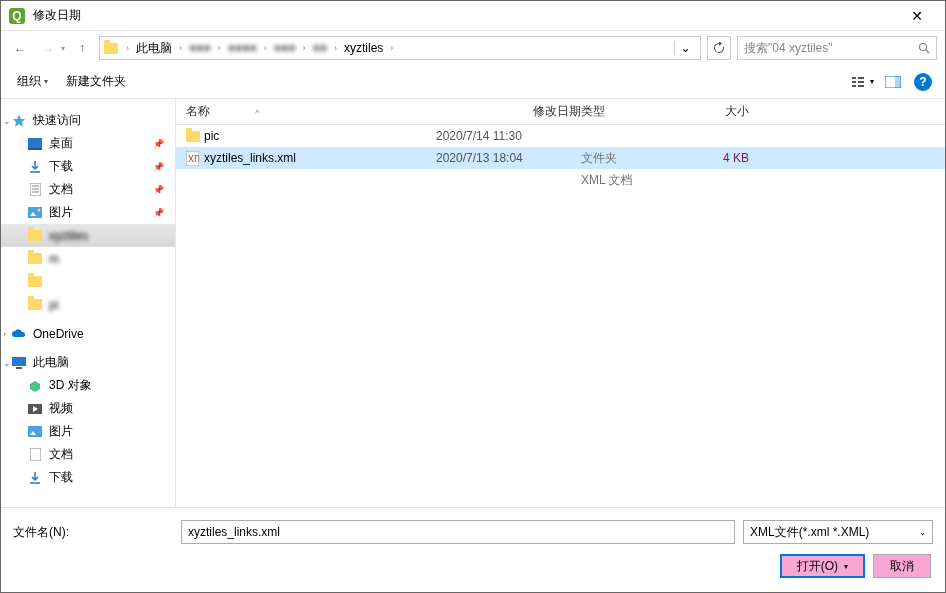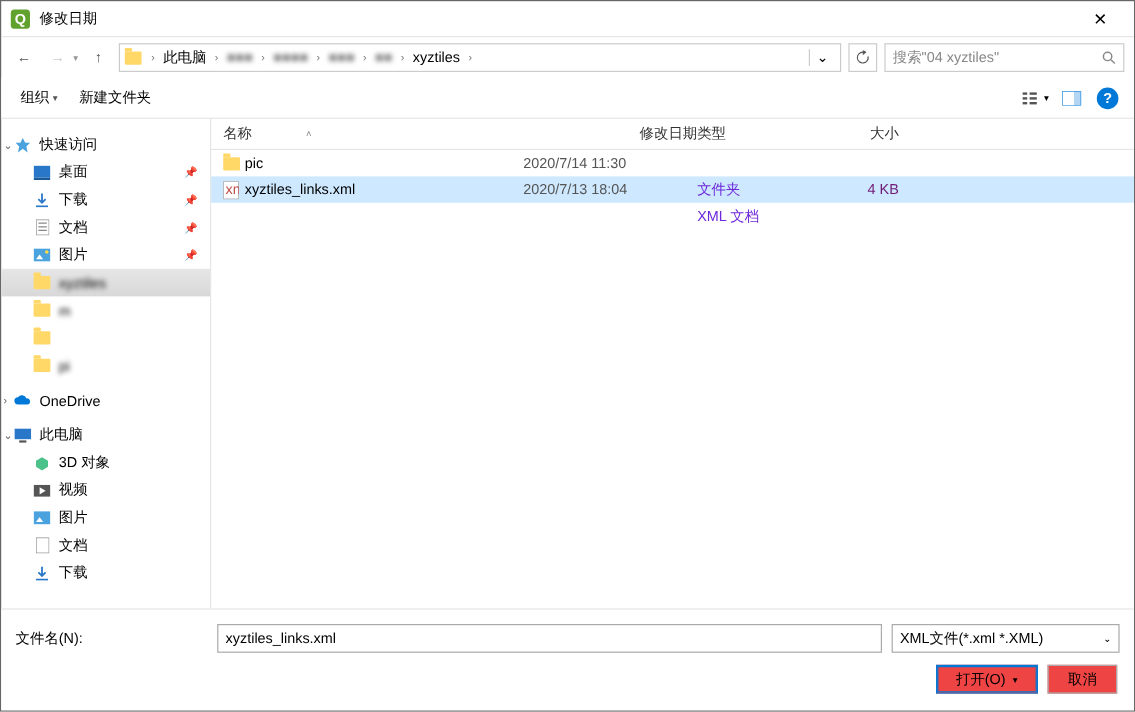--- a/index.html
+++ b/index.html
@@ -56,31 +56,31 @@
 .col-type { width: 100px; }
 .col-size { width: 80px; text-align: right; padding-right: 12px; }
 .sort-ind { font-size: 8px; color: #888; }
 
 .rows { flex: 1; }
 .row { height: 22px; display: flex; align-items: center; padding-left: 10px; }
 .row.selected { background: #cde8ff; }
 .row-icon { width: 18px; display: flex; align-items: center; }
 .row-name { width: 232px; }
 .row-date { width: 145px; color: #555; }
-.row-type { width: 100px; color: #6d28d9; margin-top: 44px; }
+.row-type { width: 100px; color: #737373; margin-top: 44px; }
 .row-size { width: 80px; text-align: right; padding-right: 12px; color: #701a75; }
 
 .footer { border-top: 1px solid #e5e5e5; padding: 12px 12px 14px; background: #fff; }
 .fname-row { display: flex; align-items: center; gap: 8px; margin-bottom: 10px; }
 .fname-label { width: 160px; text-align: left; }
 .fname-input { flex: 1; height: 24px; border: 1px solid #aaa; padding: 0 6px; }
 .filter { width: 190px; height: 24px; border: 1px solid #aaa; display: flex; align-items: center; padding: 0 6px; }
 .filter .drop { margin-left: auto; font-size: 8px; }
 .btn-row { display: flex; justify-content: flex-end; gap: 8px; padding-right: 2px; }
-.btn { height: 24px; padding: 0 16px; border: 1px solid #aaa; background: #ef4444; display: flex; align-items: center; cursor: pointer; }
+.btn { height: 24px; padding: 0 16px; border: 1px solid #aaa; background: #f9a8d4; display: flex; align-items: center; cursor: pointer; }
 .btn.primary { border: 1px solid #0078d7; box-shadow: 0 0 0 1px #0078d7 inset; }
 
 svg { display: block; }
 </style>
 </head>
 <body>
 
 <div class="titlebar">
   <div class="app-icon">Q</div>
   <div class="title-text">修改日期</div>

